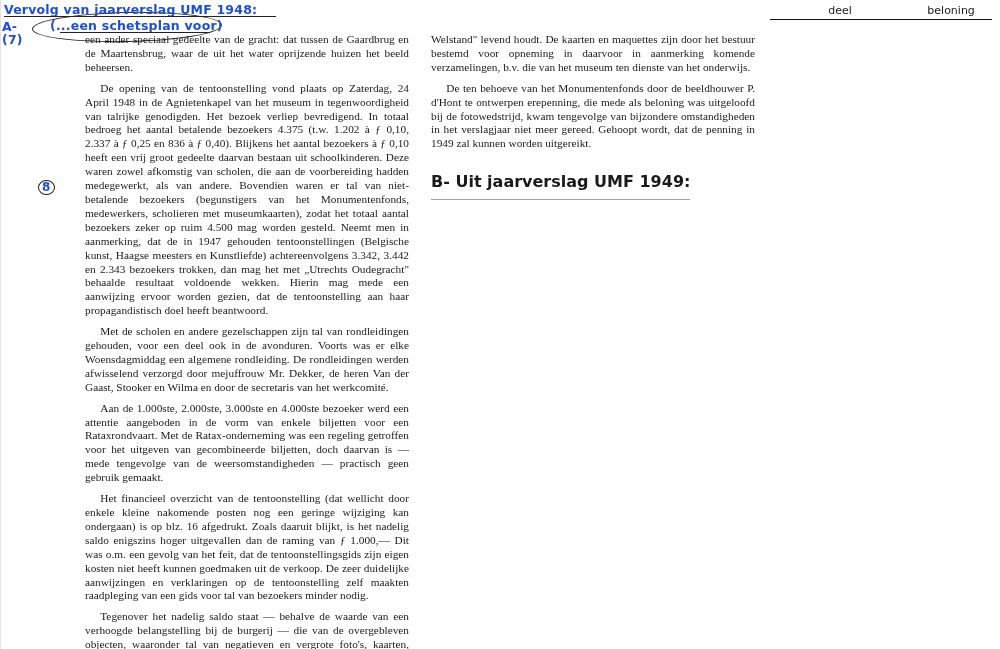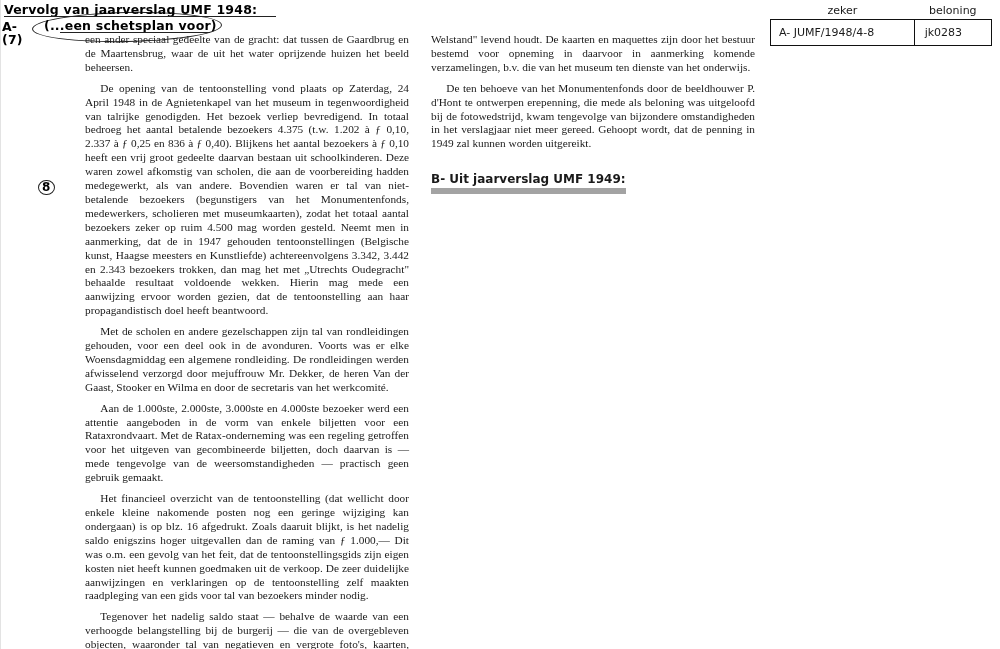--- a/index.html
+++ b/index.html
@@ -12,42 +12,42 @@
     height: 649px;
     position: relative;
     font-family: "Liberation Serif", serif;
     color: #1a1a1a;
     overflow: hidden;
   }
 
   
   .hand {
     font-family: "DejaVu Sans", sans-serif;
-    color: #000000;
+    color: #1d4ed8;
     position: absolute;
     letter-spacing: 0.2px;
   }
 
   #hand-title {
     left: 4px;
     top: 2px;
     font-size: 12.5px;
     font-weight: 600;
     white-space: nowrap;
   }
   #hand-title-underline {
     position: absolute;
     left: 4px;
     top: 16px;
     width: 272px;
     height: 1px;
     background: #222;
   }
   #hand-sub {
-    left: 44px;
+    left: 50px;
     top: 18px;
     font-size: 12.5px;
     font-weight: 600;
     white-space: nowrap;
   }
   #hand-sub-underline {
     position: absolute;
     left: 60px;
     top: 32px;
     width: 150px;
@@ -111,28 +111,28 @@
   }
   .col p.noindent {
     text-indent: 0;
   }
   .col p + p {
     margin-top: 0px;
   }
 
   .section-head {
     font-family: "DejaVu Sans", sans-serif;
-    font-size: 12px;
+    font-size: 16px;
     font-weight: 700;
     text-indent: 0 !important;
     margin-top: 14px !important;
     margin-bottom: 5px !important;
     display: inline-block;
-    border-bottom: 6px solid #a3a3a3;
-    padding-bottom: 1px;
+    border-bottom: 1px solid #a3a3a3;
+    padding-bottom: 7px;
   }
   .spacer-head {
     height: 0;
   }
 
   
   #meta-table {
     position: absolute;
     right: 8px;
     top: 0px;
@@ -188,29 +188,25 @@
   <span>(7)</span>
 </div>
 
 <div class="hand" id="hand-8">
   <span class="circ">8</span>
 </div>
 
 <table id="meta-table">
   <thead>
     <tr>
-      <th class="c1">zeker</th>
+      <th class="c1">deel</th>
       <th class="c2">beloning</th>
     </tr>
   </thead>
   <tbody>
-    <tr>
-      <td class="c1">A- JUMF/1948/4-8</td>
-      <td class="c2">jk0283</td>
-    </tr>
   </tbody>
 </table>
 
 <div class="col" id="col-left">
   <p class="noindent">een ander speciaal gedeelte van de gracht: dat tussen de Gaardbrug en de Maartensbrug, waar de uit het water oprijzende huizen het beeld beheersen.</p>
   <p>De opening van de tentoonstelling vond plaats op Zaterdag, 24 April 1948 in de Agnietenkapel van het museum in tegenwoordigheid van talrijke genodigden. Het bezoek verliep bevredigend. In totaal bedroeg het aantal betalende bezoekers 4.375 (t.w. 1.202 à ƒ 0,10, 2.337 à ƒ 0,25 en 836 à ƒ 0,40). Blijkens het aantal bezoekers à ƒ 0,10 heeft een vrij groot gedeelte daarvan bestaan uit schoolkinderen. Deze waren zowel afkomstig van scholen, die aan de voorbereiding hadden medegewerkt, als van andere. Bovendien waren er tal van niet-betalende bezoekers (begunstigers van het Monumentenfonds, medewerkers, scholieren met museumkaarten), zodat het totaal aantal bezoekers zeker op ruim 4.500 mag worden gesteld. Neemt men in aanmerking, dat de in 1947 gehouden tentoonstellingen (Belgische kunst, Haagse meesters en Kunstliefde) achtereenvolgens 3.342, 3.442 en 2.343 bezoekers trokken, dan mag het met „Utrechts Oudegracht" behaalde resultaat voldoende wekken. Hierin mag mede een aanwijzing ervoor worden gezien, dat de tentoonstelling aan haar propagandistisch doel heeft beantwoord.</p>
   <p>Met de scholen en andere gezelschappen zijn tal van rondleidingen gehouden, voor een deel ook in de avonduren. Voorts was er elke Woensdagmiddag een algemene rondleiding. De rondleidingen werden afwisselend verzorgd door mejuffrouw Mr. Dekker, de heren Van der Gaast, Stooker en Wilma en door de secretaris van het werkcomité.</p>
   <p>Aan de 1.000ste, 2.000ste, 3.000ste en 4.000ste bezoeker werd een attentie aangeboden in de vorm van enkele biljetten voor een Rataxrondvaart. Met de Ratax-onderneming was een regeling getroffen voor het uitgeven van gecombineerde biljetten, doch daarvan is — mede tengevolge van de weersomstandigheden — practisch geen gebruik gemaakt.</p>
   <p>Het financieel overzicht van de tentoonstelling (dat wellicht door enkele kleine nakomende posten nog een geringe wijziging kan ondergaan) is op blz. 16 afgedrukt. Zoals daaruit blijkt, is het nadelig saldo enigszins hoger uitgevallen dan de raming van ƒ 1.000,— Dit was o.m. een gevolg van het feit, dat de tentoonstellingsgids zijn eigen kosten niet heeft kunnen goedmaken uit de verkoop. De zeer duidelijke aanwijzingen en verklaringen op de tentoonstelling zelf maakten raadpleging van een gids voor tal van bezoekers minder nodig.</p>
   <p>Tegenover het nadelig saldo staat — behalve de waarde van een verhoogde belangstelling bij de burgerij — die van de overgebleven objecten, waaronder tal van negatieven en vergrote foto's, kaarten, maquettes enz. Hiervan blijven de negatieven en foto's in het bezit van het Monumentenfonds, behalve de grote reproductie van de tekening van Chris Schut. Deze laatste is aangeboden aan het Gemeentebestuur en heeft thans, fraai ingelijst, een plaats gekregen in het stadhuis, waar zij blijvend de gedachte aan „De Oudegracht in</p>

